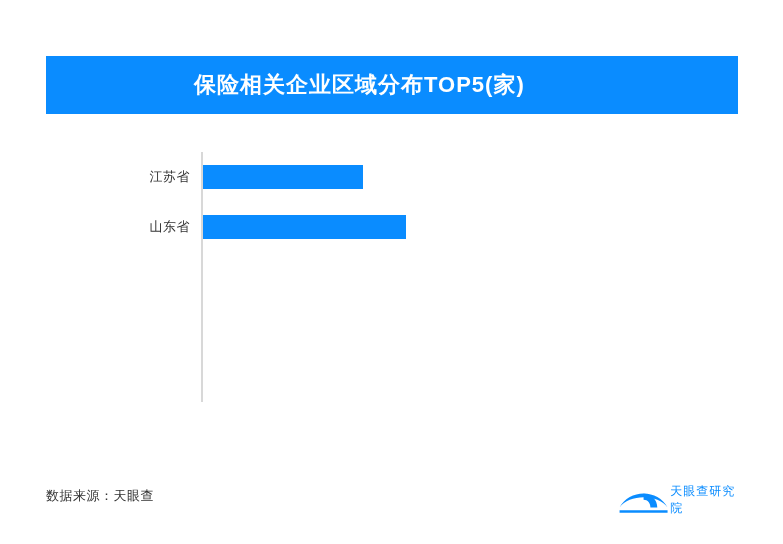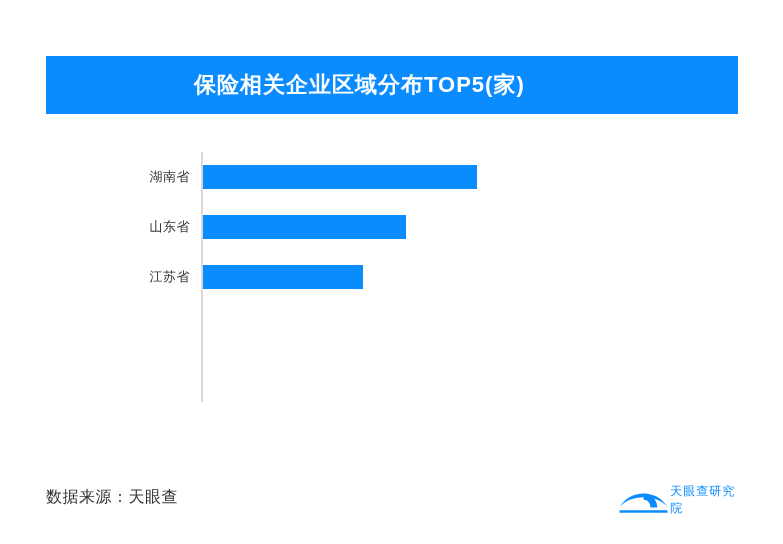--- a/index.html
+++ b/index.html
@@ -88,21 +88,21 @@
   }
   .bar-fill {
     height: 24px;
     background: #0a8cff;
   }
   
   .source-text {
     position: absolute;
     left: 46px;
     top: 487px;
-    font-size: 16px;
+    font-size: 13px;
     color: #333333;
     letter-spacing: 0.5px;
   }
   .logo-block {
     position: absolute;
     right: 46px;
     top: 466px;
     width: 120px;
     height: 66px;
     display: flex;
@@ -129,38 +129,32 @@
   <div class="title-banner">
     <div class="title-text">保险相关企业区域分布TOP5(家)</div>
   </div>
 
   <div class="chart-wrap">
     <div class="chart-inner">
       <div class="axis-line"></div>
       <div class="rows">
 
 
+
         <div class="bar-row">
-          <div class="bar-label">湖南省</div>
-          <div class="bar-track" style="width:274px;">
-            <div class="bar-fill" style="width:274px;"></div>
+          <div class="bar-label">江苏省</div>
+          <div class="bar-track" style="width:160px;">
+            <div class="bar-fill" style="width:160px;"></div>
           </div>
         </div>
 
         <div class="bar-row">
           <div class="bar-label">山东省</div>
           <div class="bar-track" style="width:203px;">
             <div class="bar-fill" style="width:203px;"></div>
-          </div>
-        </div>
-
-        <div class="bar-row">
-          <div class="bar-label">江苏省</div>
-          <div class="bar-track" style="width:160px;">
-            <div class="bar-fill" style="width:160px;"></div>
           </div>
         </div>
 
 
       </div>
     </div>
   </div>
 
   <div class="source-text">数据来源：天眼查</div>
 

